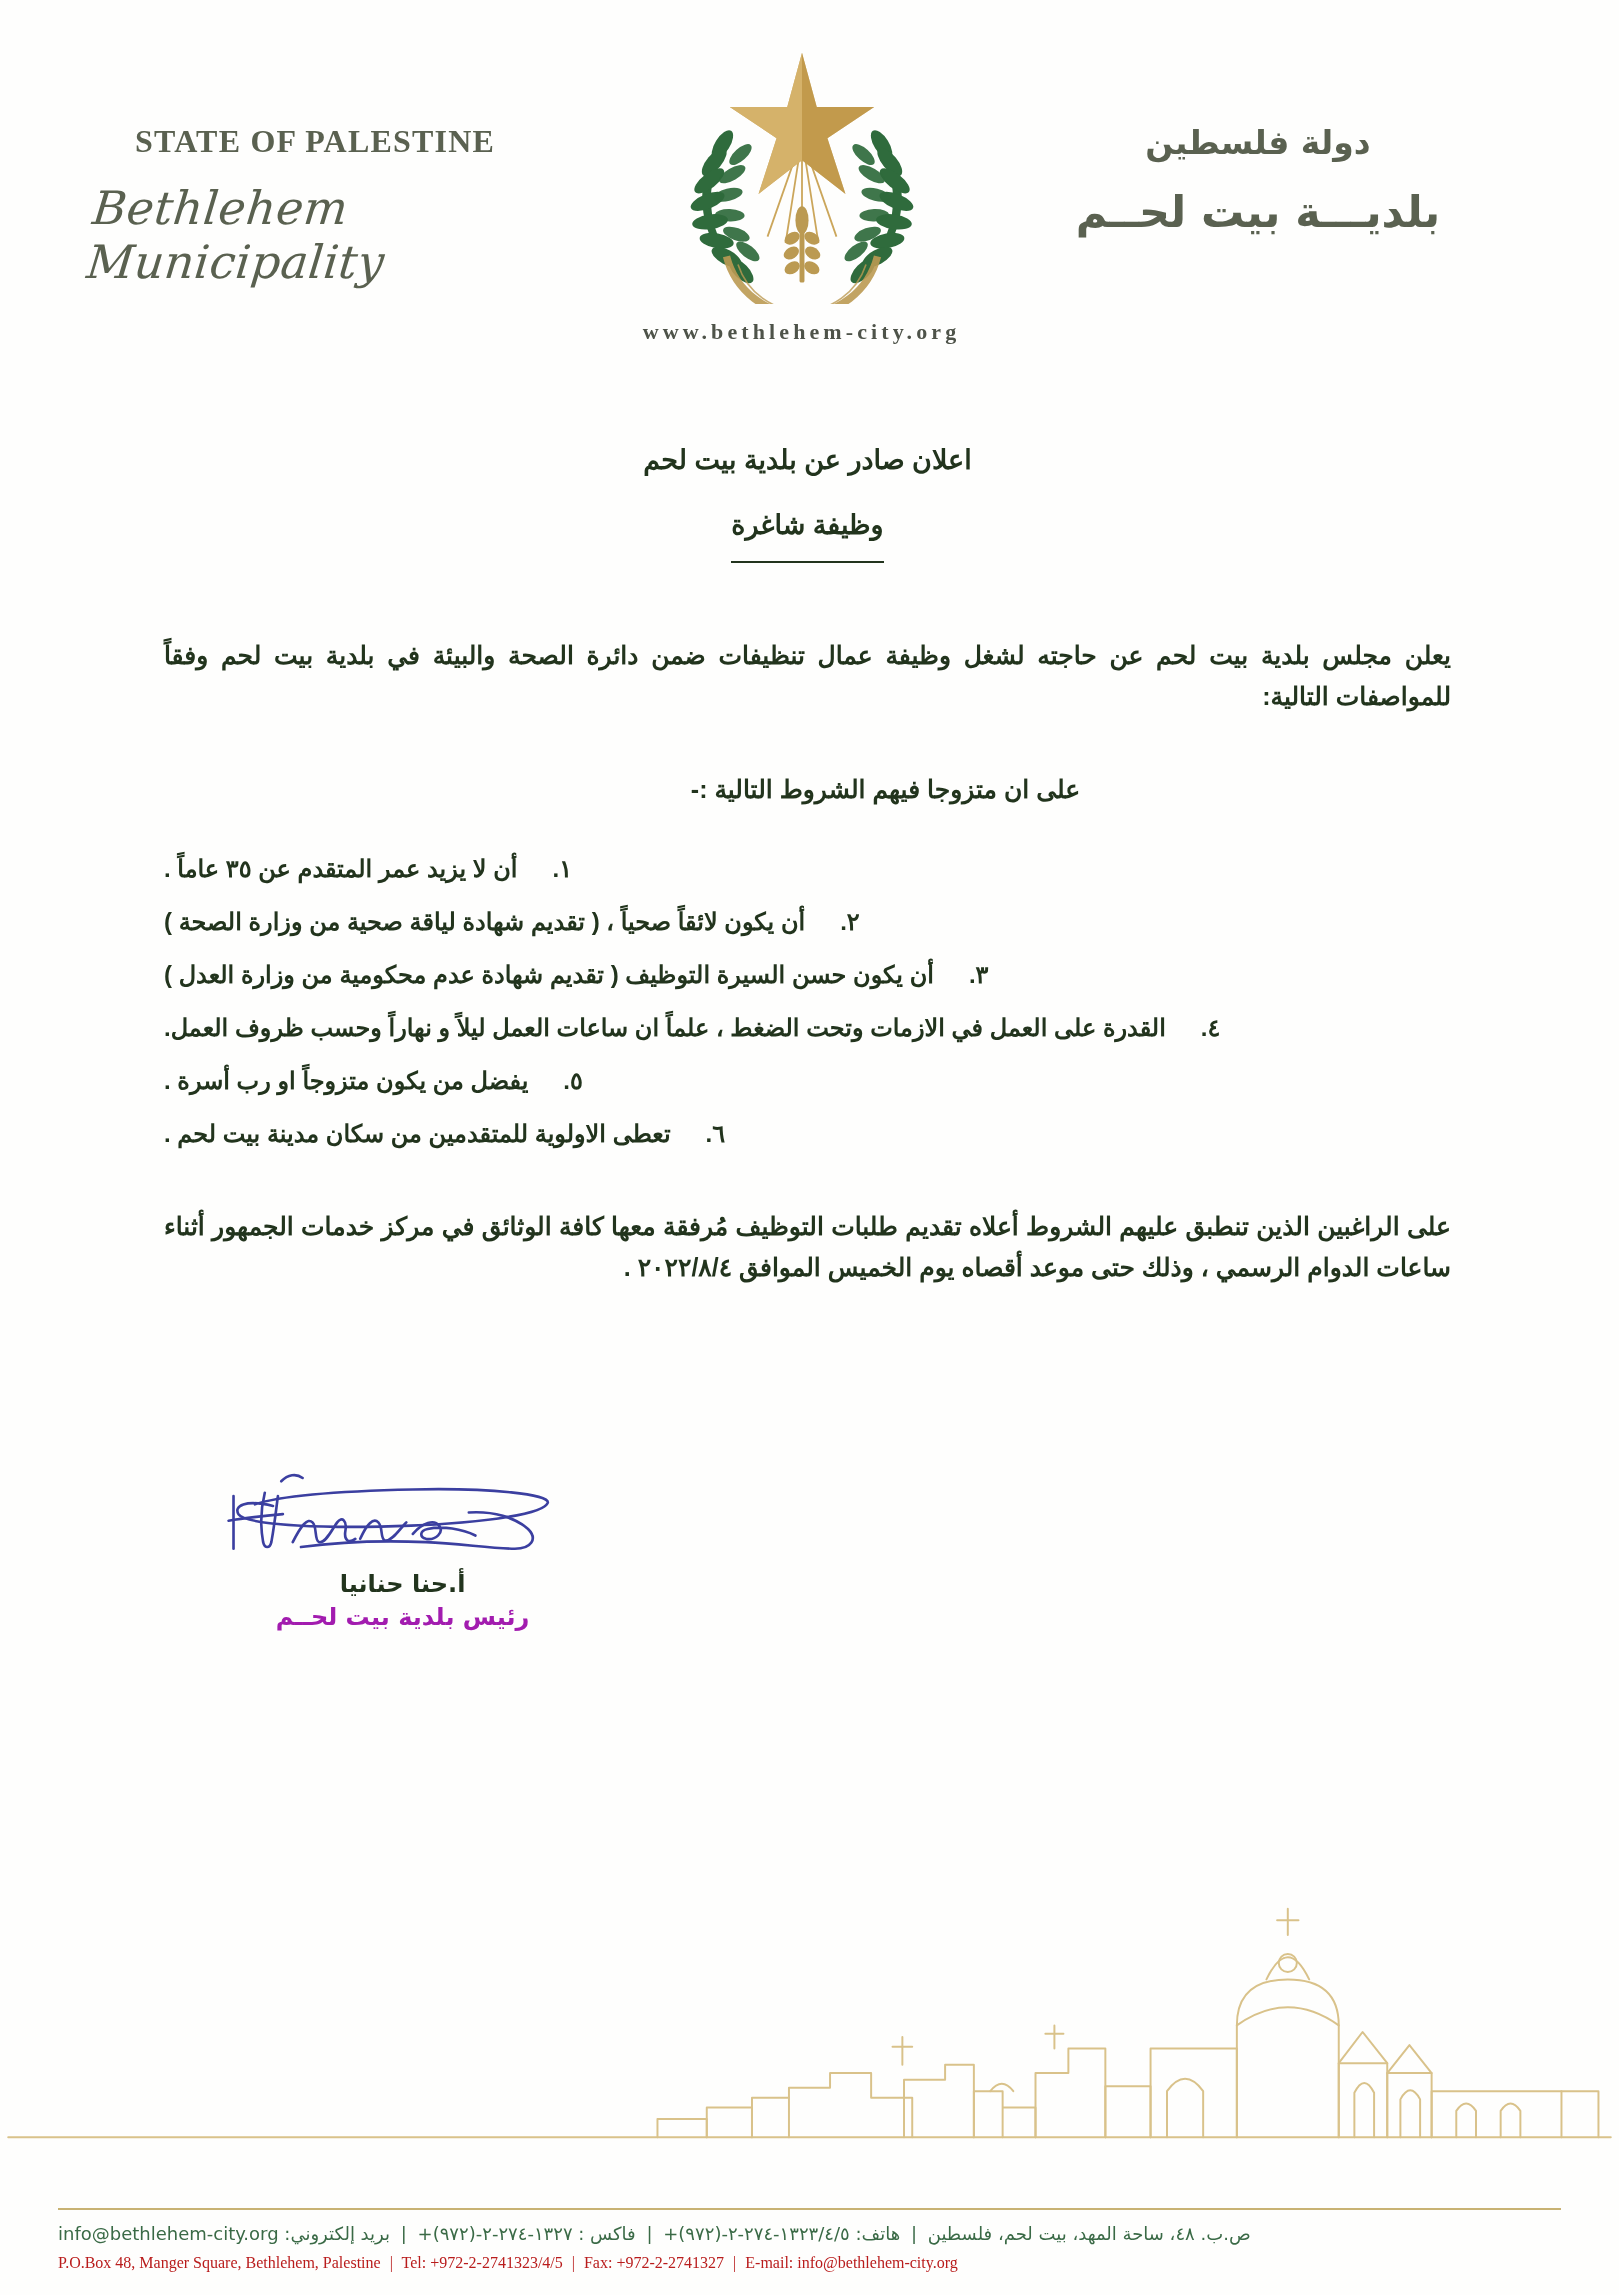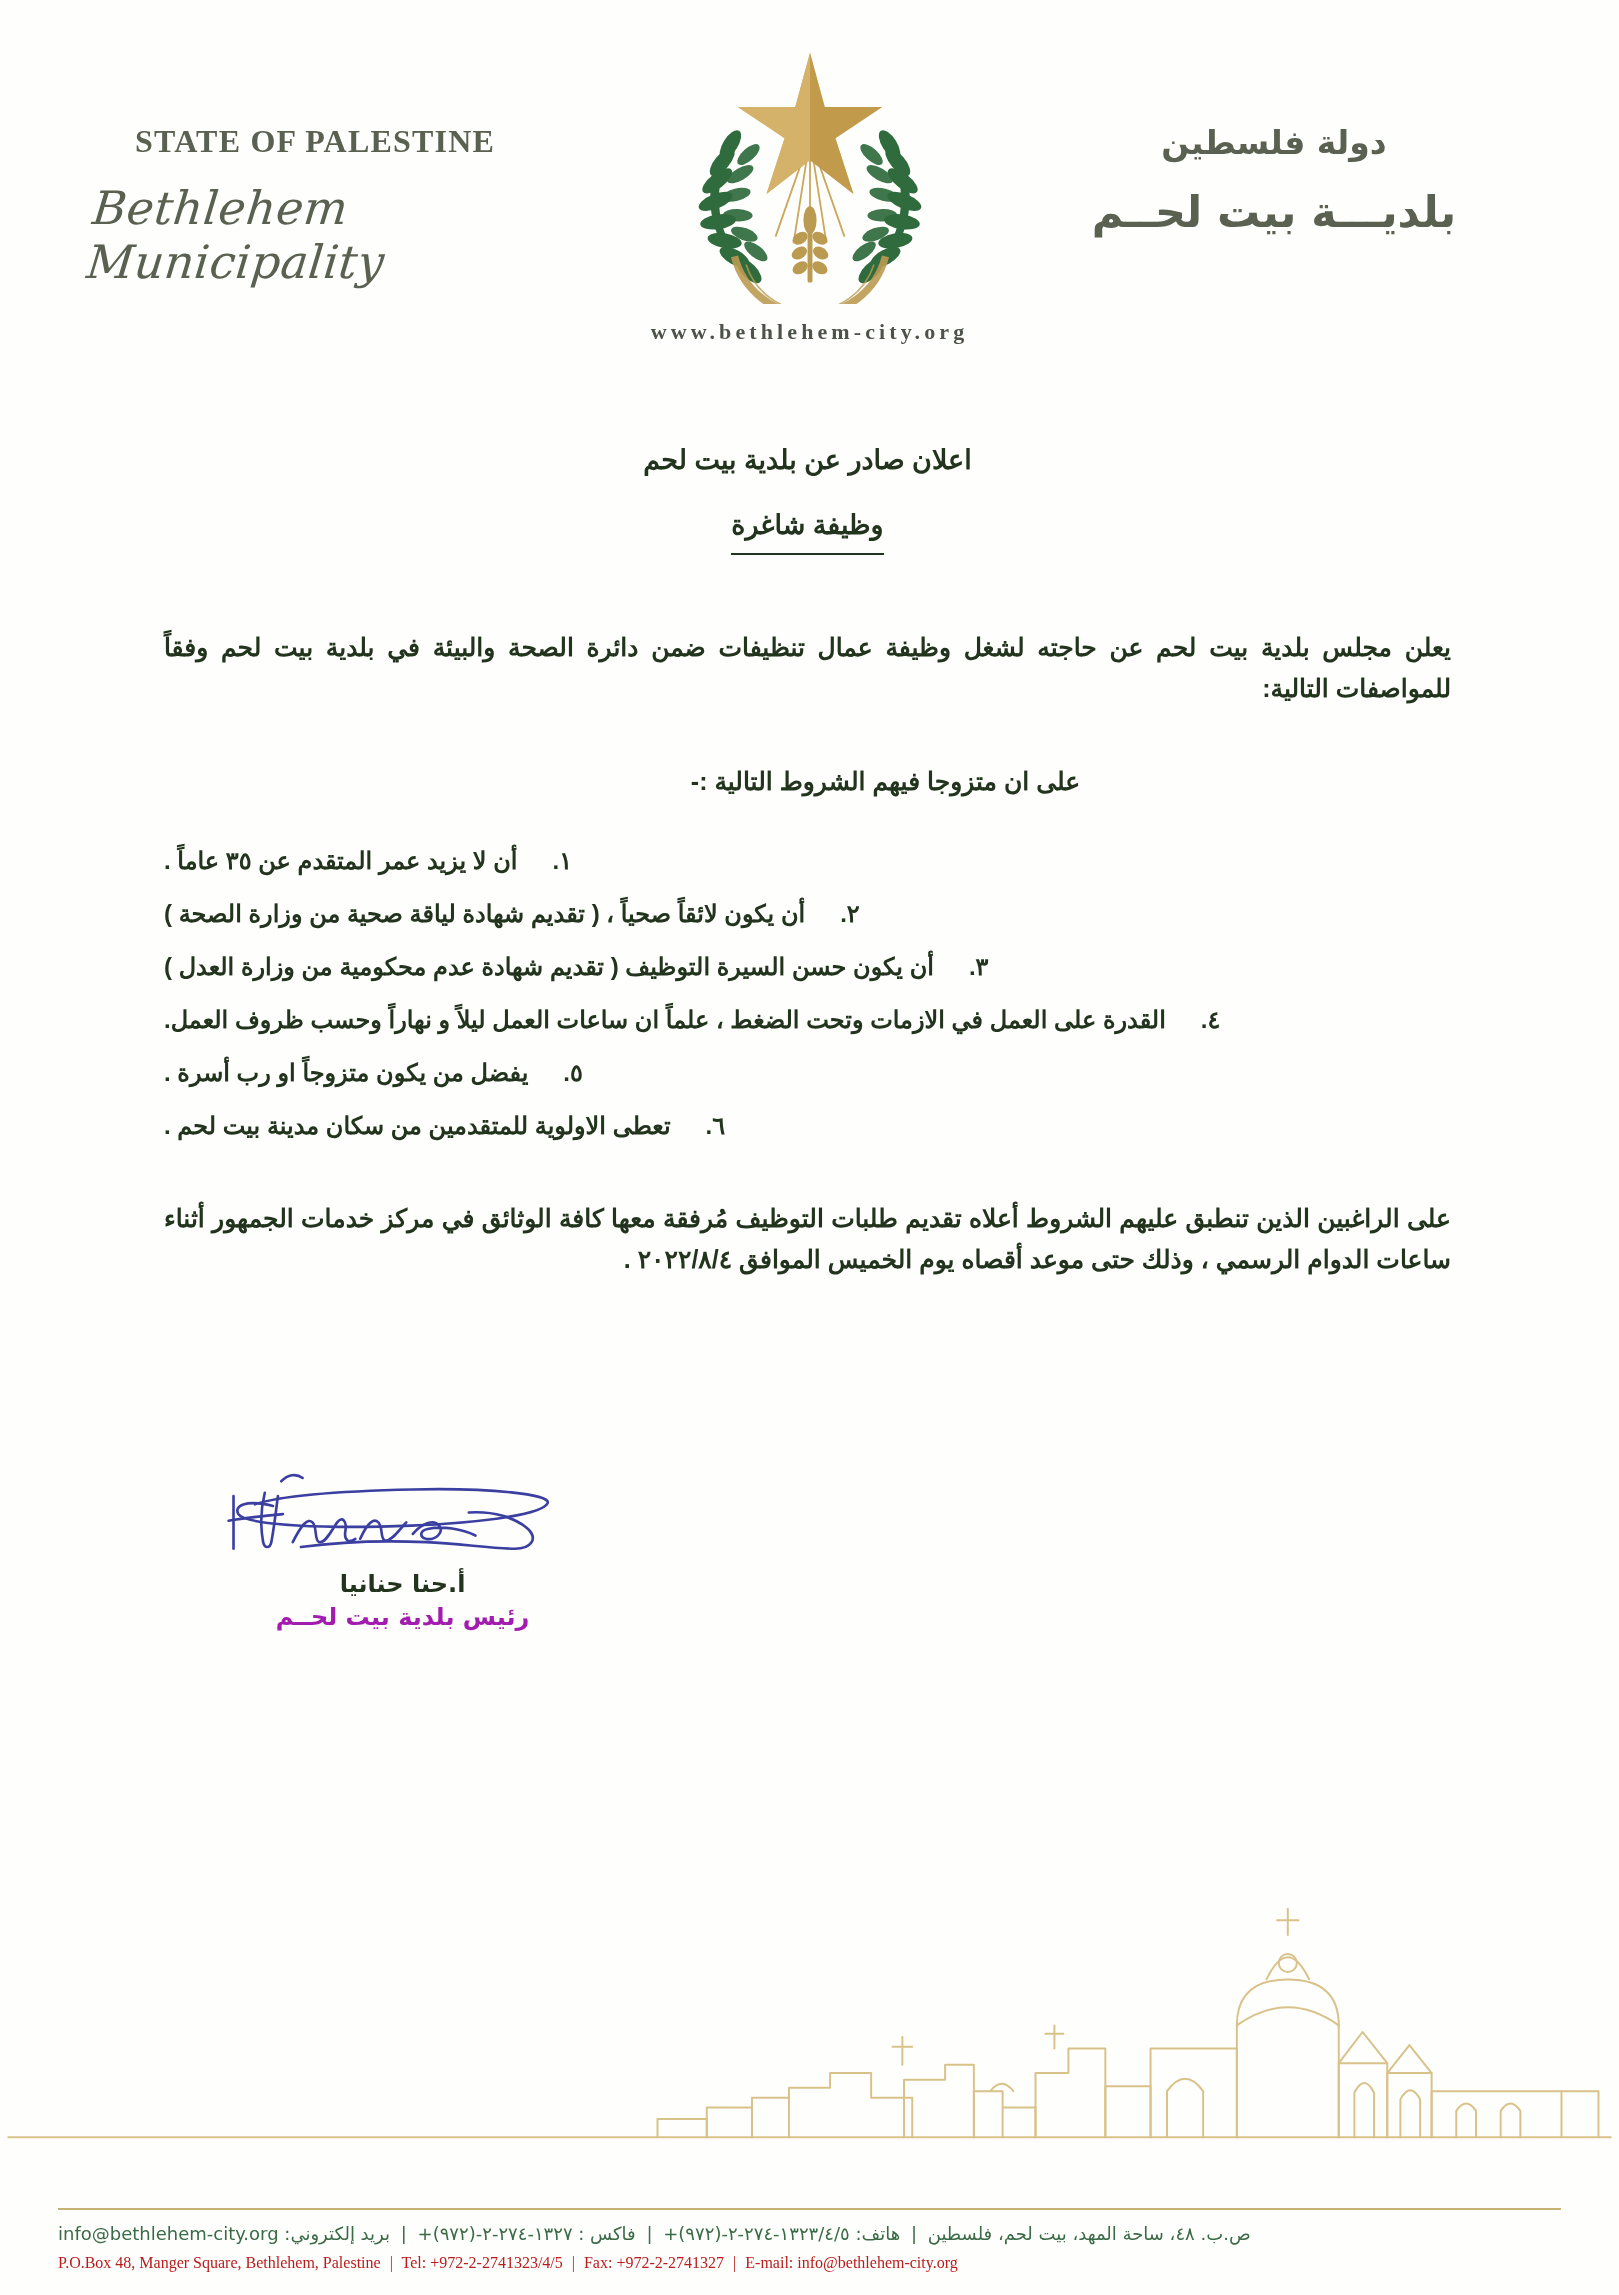--- a/index.html
+++ b/index.html
@@ -21,21 +21,21 @@
     position: absolute;
     inset: 0;
     background: #fefefd;
   }
 
   
   .letterhead {
     position: absolute;
     top: 0;
     left: 0;
-    right: 0;
+    right: 16px;
     height: 386px;
   }
 
   .lh-left {
     position: absolute;
     left: 90px;
     top: 123px;
     width: 526px;
     text-align: left;
     direction: ltr;
@@ -127,21 +127,21 @@
     color: #22341d;
     margin: 0 0 33px 0;
   }
   .doc-subtitle {
     font-size: 27px;
     font-weight: bold;
     color: #22341d;
     margin: 0;
     display: inline-block;
     border-bottom: 2.5px solid #22341d;
-    padding-bottom: 12px;
+    padding-bottom: 20px;
   }
 
   .intro {
     margin-top: 72px;
     font-size: 25px;
     font-weight: bold;
     line-height: 1.62;
     color: #22341d;
     text-align: justify;
     text-align-last: right;

